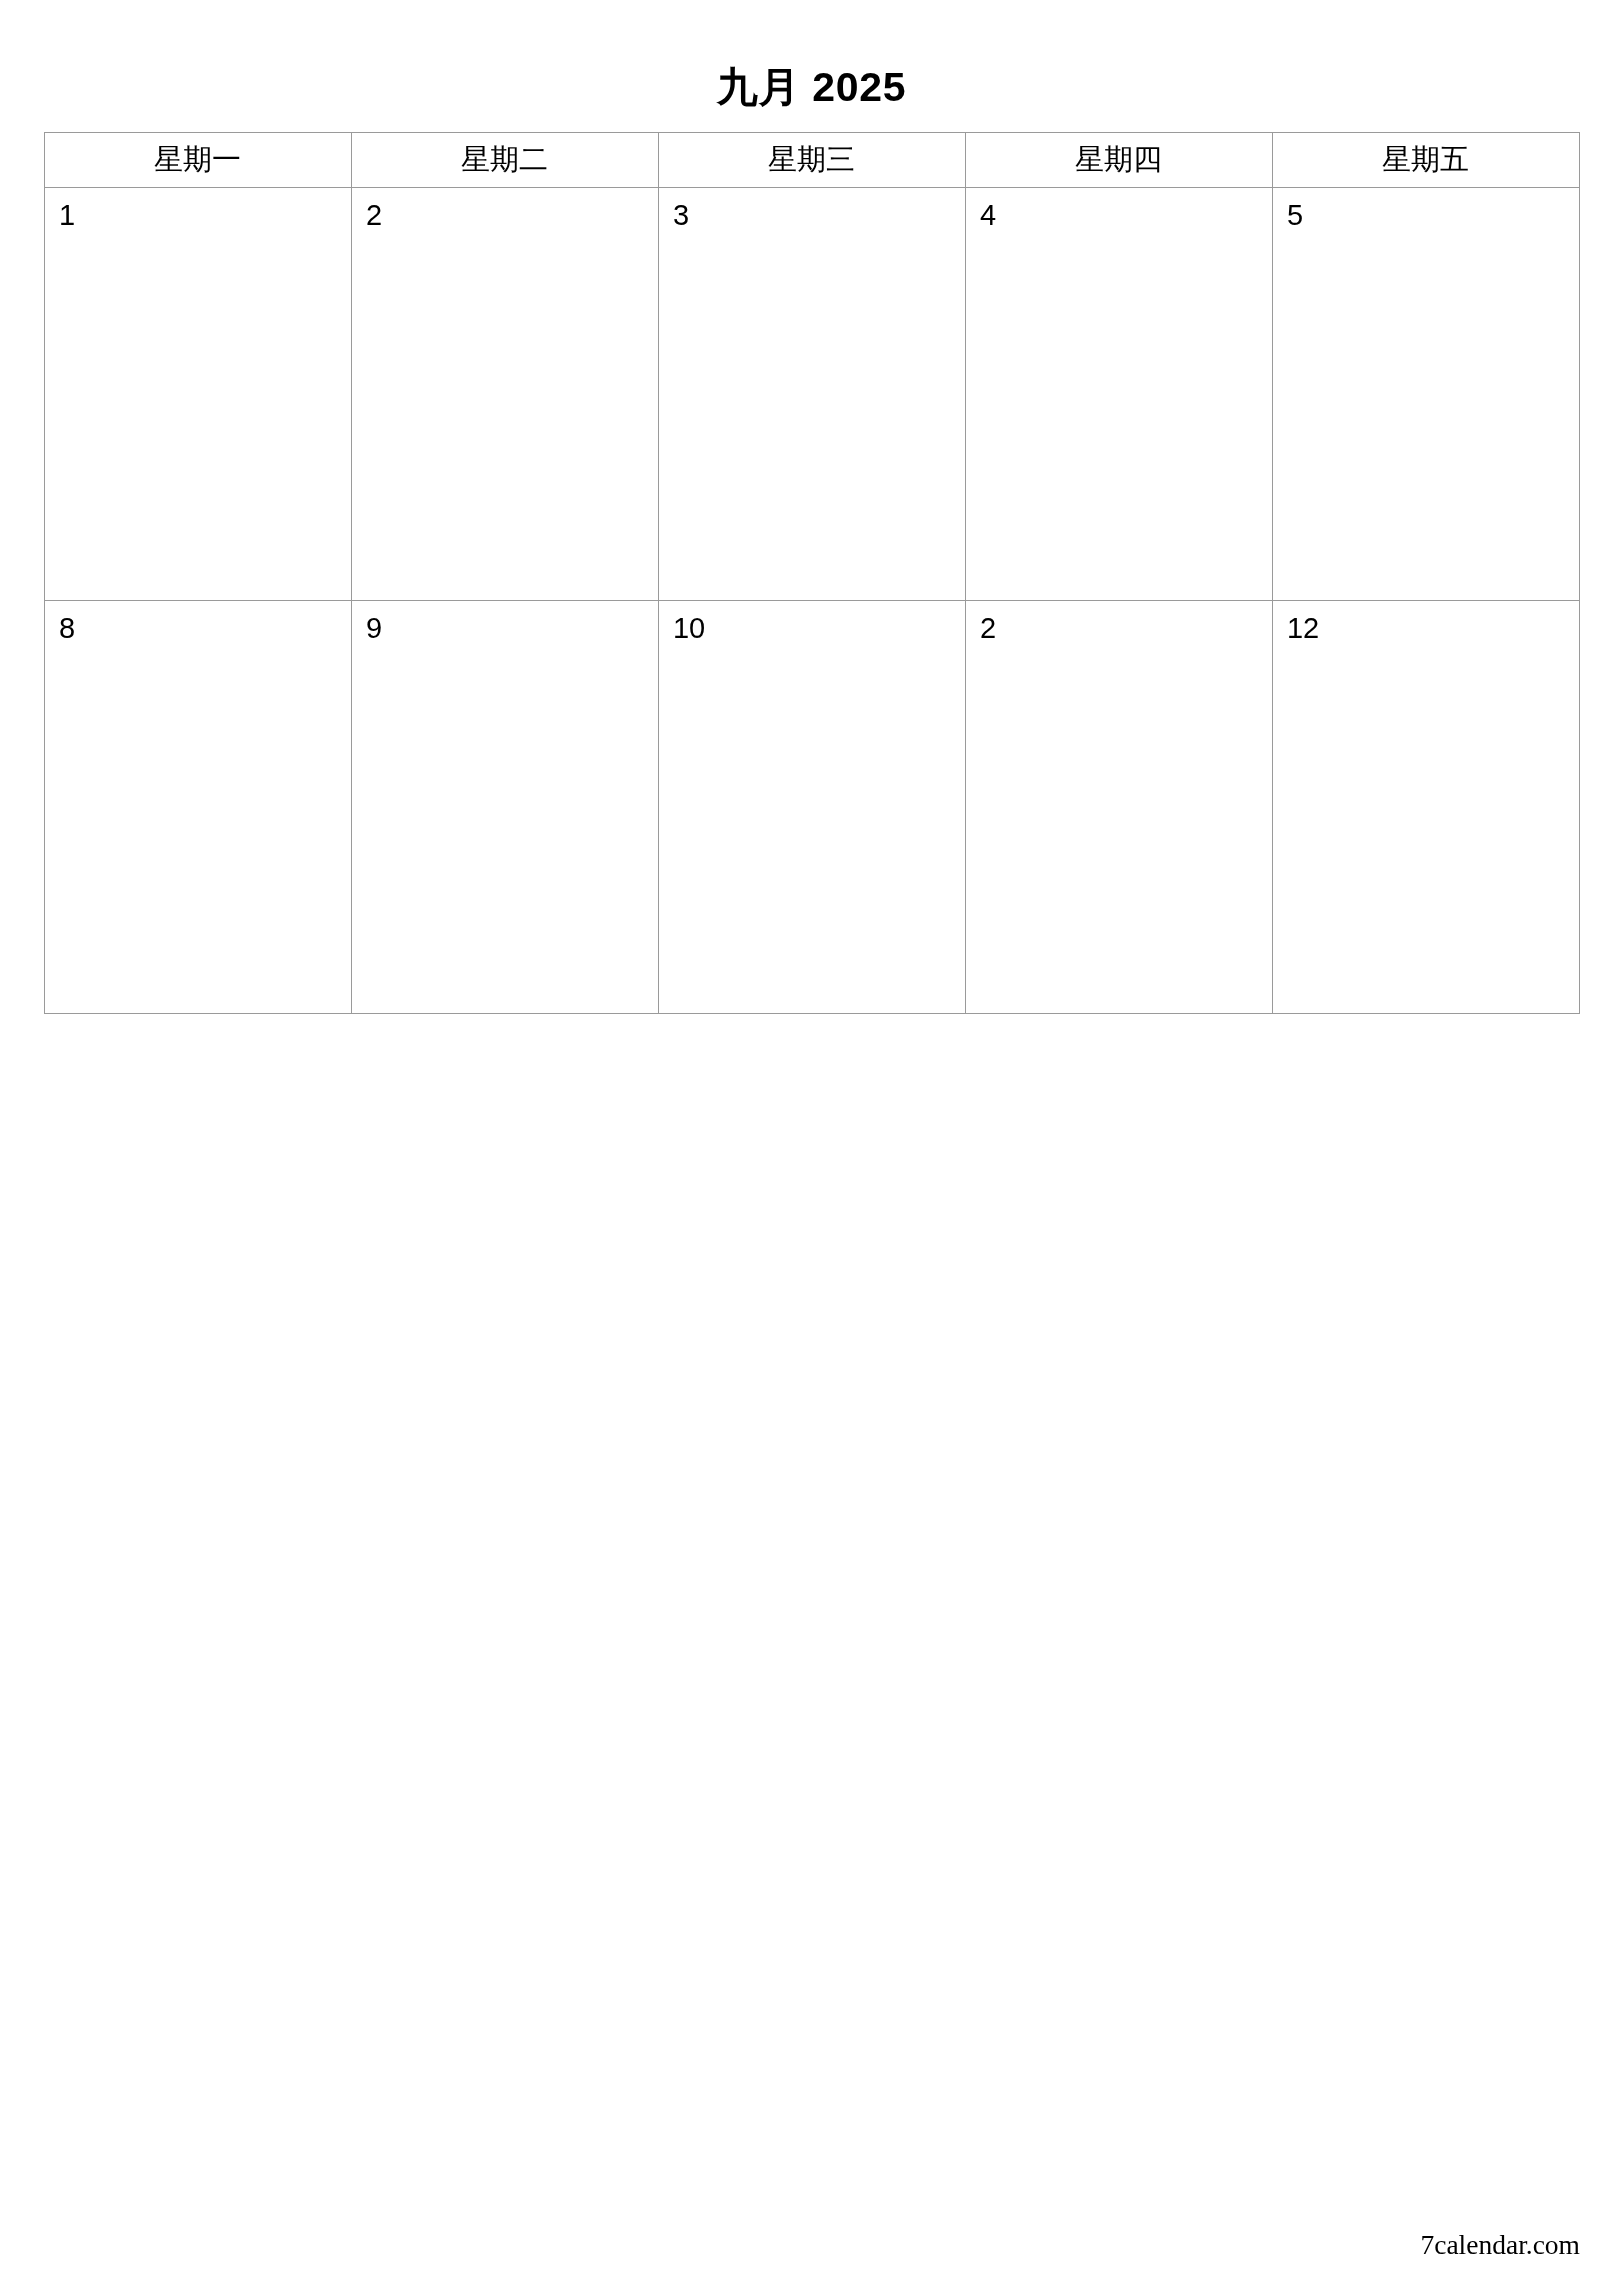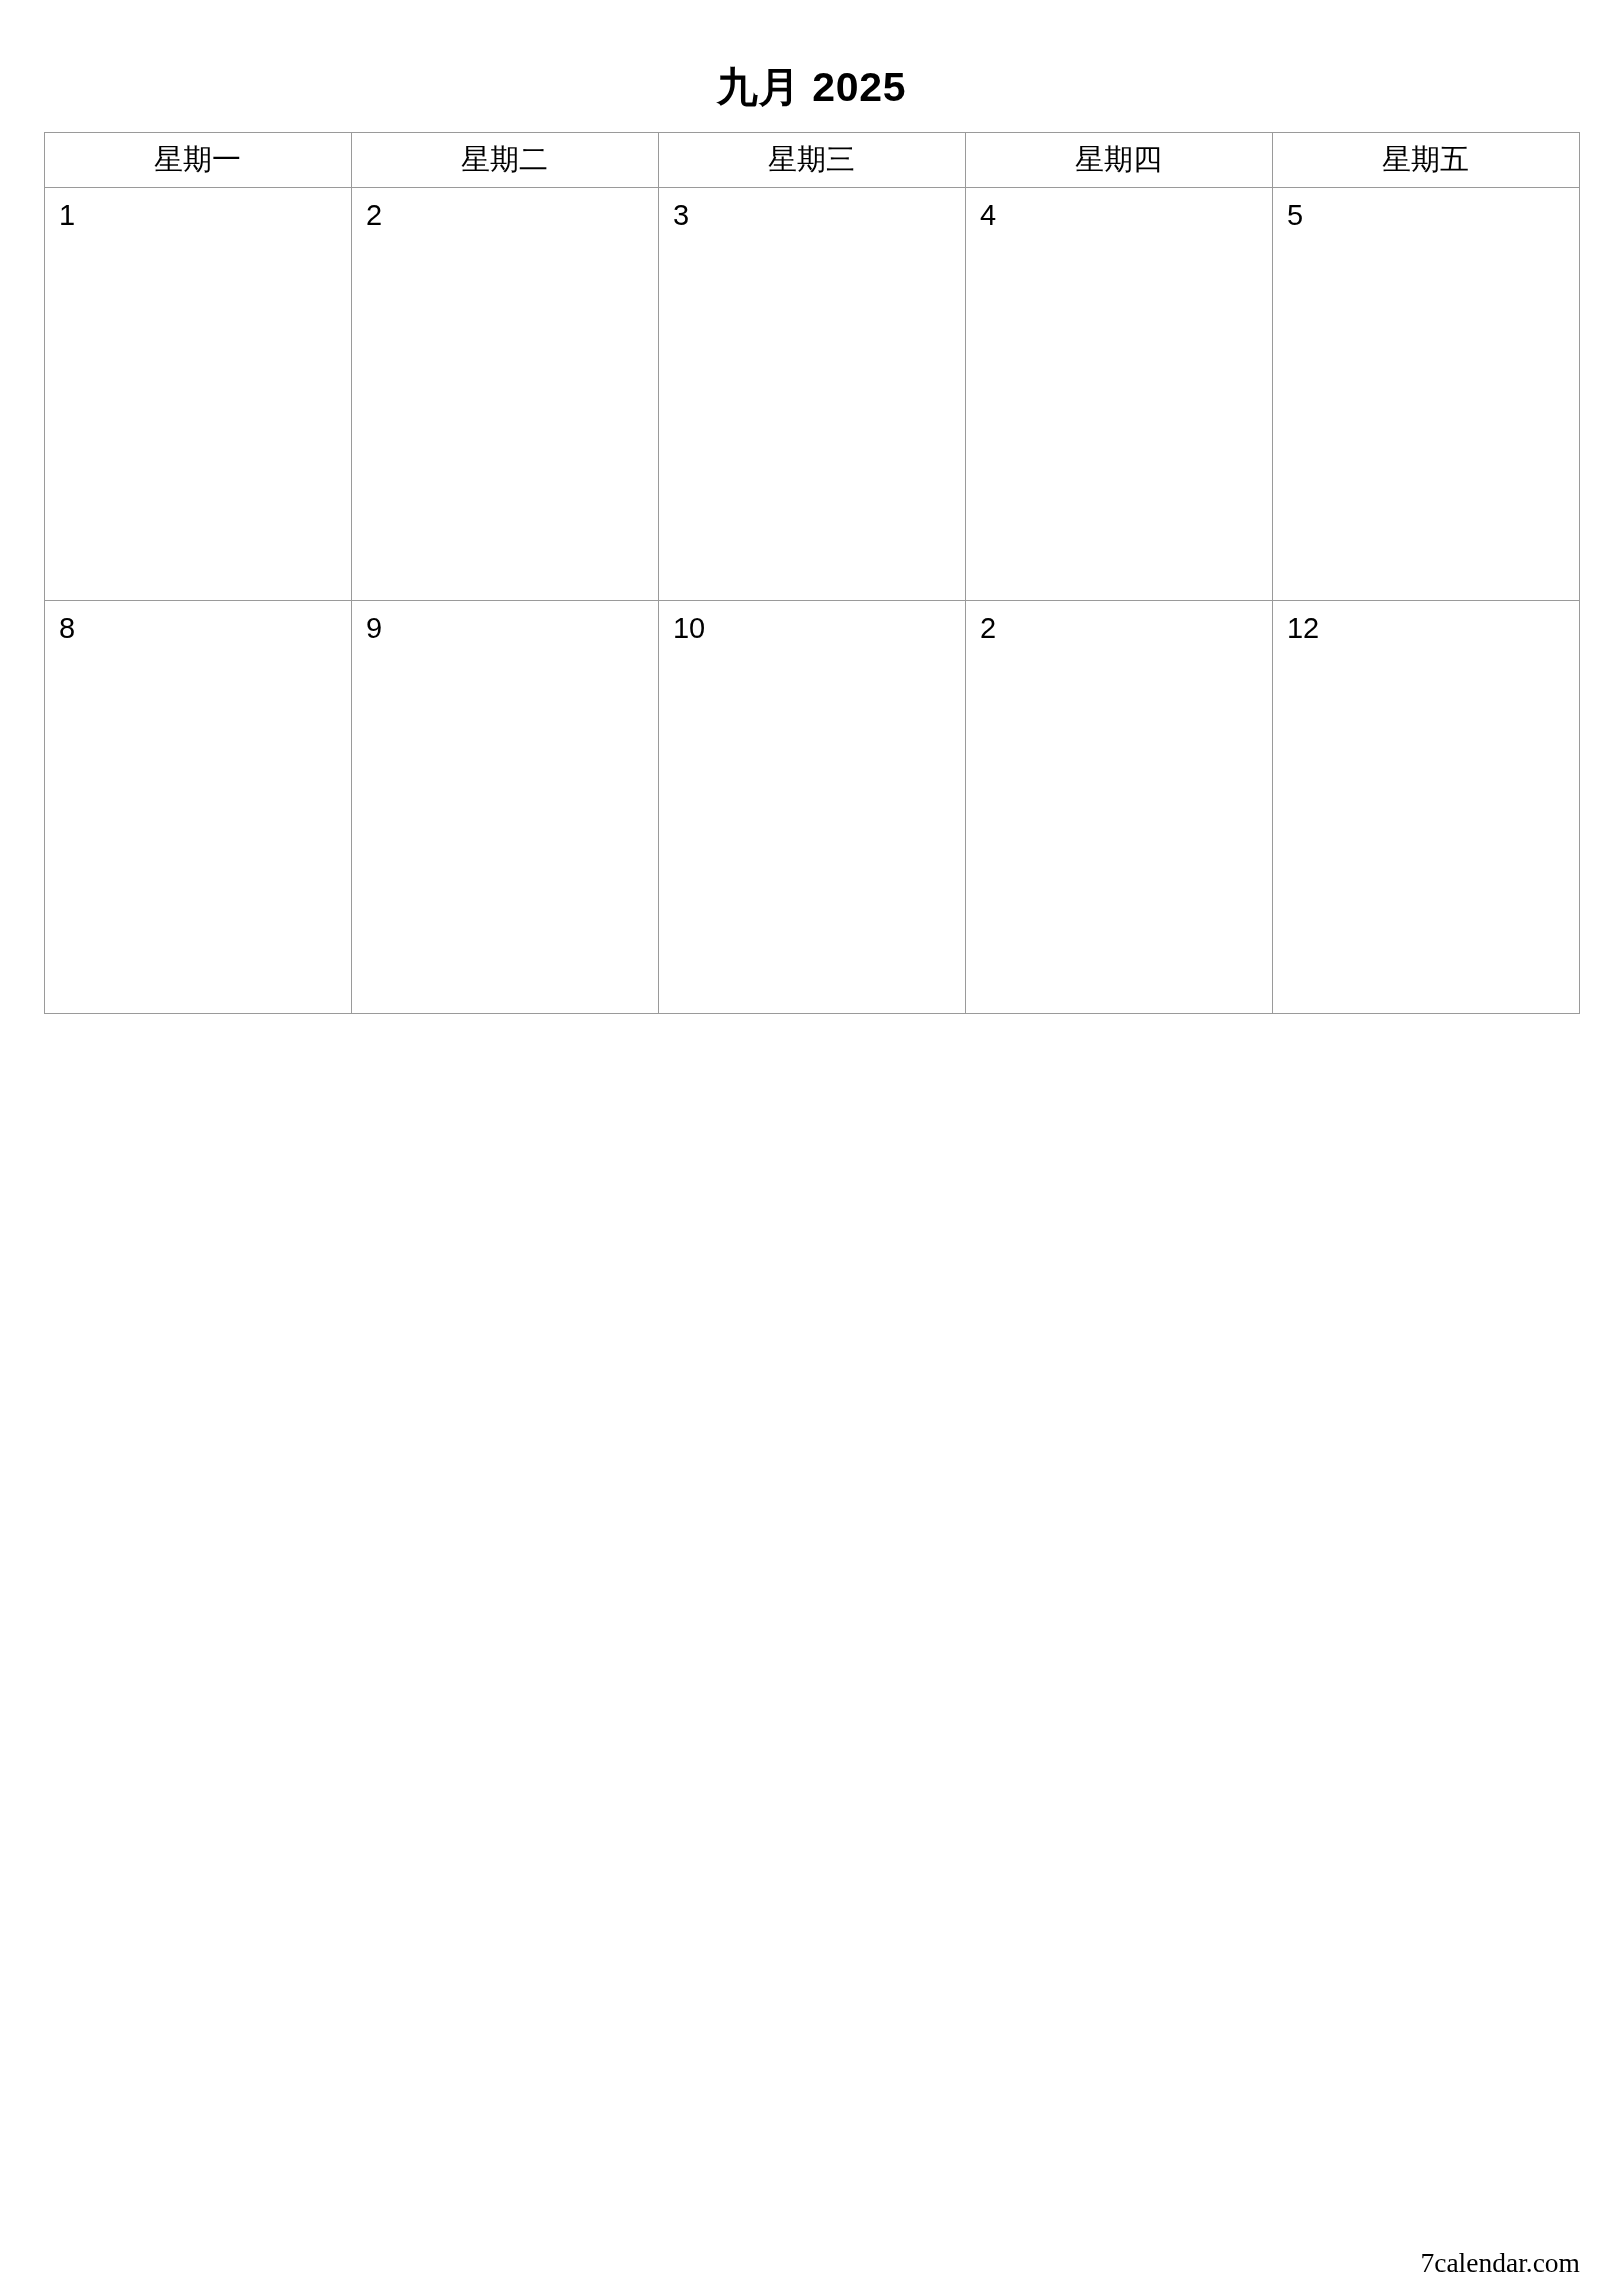--- a/index.html
+++ b/index.html
@@ -58,21 +58,21 @@
     display: block;
     font-size: 29px;
     color: #000000;
   }
   td.other .daynum {
     color: #8c8c8c;
   }
   .footer {
     position: absolute;
     right: 43px;
-    bottom: 16px;
+    bottom: 34px;
     font-family: "Liberation Serif", serif;
     font-size: 27.5px;
     color: #000000;
   }
 </style>
 </head>
 <body>
 
 <div class="page">
 

